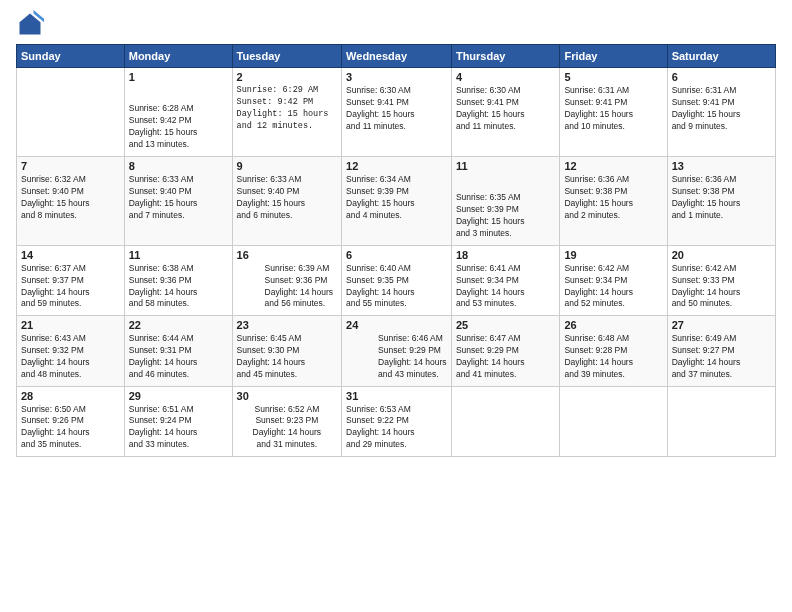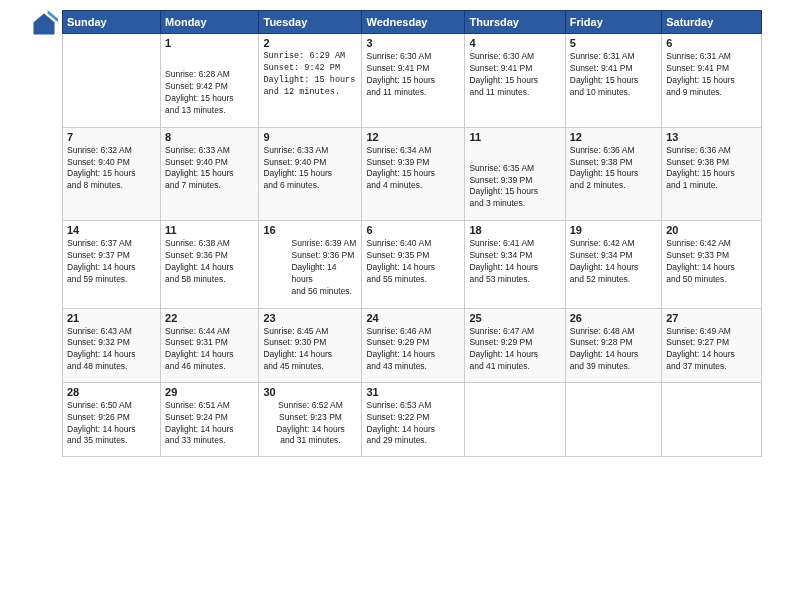--- a/index.html
+++ b/index.html
@@ -6,22 +6,23 @@
     body {
       font-family: Arial, sans-serif;
       background: #fff;
       width: 792px;
       height: 612px;
       overflow: hidden;
     }
     .page {
       width: 792px;
       height: 467px;
-      padding: 10px 30px;
+      padding: 10px 16px;
       display: flex;
+      flex-direction: column;
     }
     .header {
       display: flex;
       justify-content: space-between;
       align-items: flex-start;
       margin-bottom: 6px;
     }
     .logo {
       display: flex;
       align-items: center;
@@ -291,21 +292,21 @@
           </td>
           <td>
             <span class="day-num">23</span>
             <div class="cell-text" style="white-space: pre-line;">Sunrise: 6:45 AM
 Sunset: 9:30 PM
 Daylight: 14 hours
 and 45 minutes.</div>
           </td>
           <td>
             <span class="day-num">24</span>
-            <div class="cell-text" style="white-space: pre-line;">Sunrise: 6:46 AM
+            <div class="cell-text" style="white-space: pre-line; margin-left: 32px;">Sunrise: 6:46 AM
 Sunset: 9:29 PM
 Daylight: 14 hours
 and 43 minutes.</div>
           </td>
           <td>
             <span class="day-num">25</span>
             <div class="cell-text" style="white-space: pre-line;">Sunrise: 6:47 AM
 Sunset: 9:29 PM
 Daylight: 14 hours
 and 41 minutes.</div>

